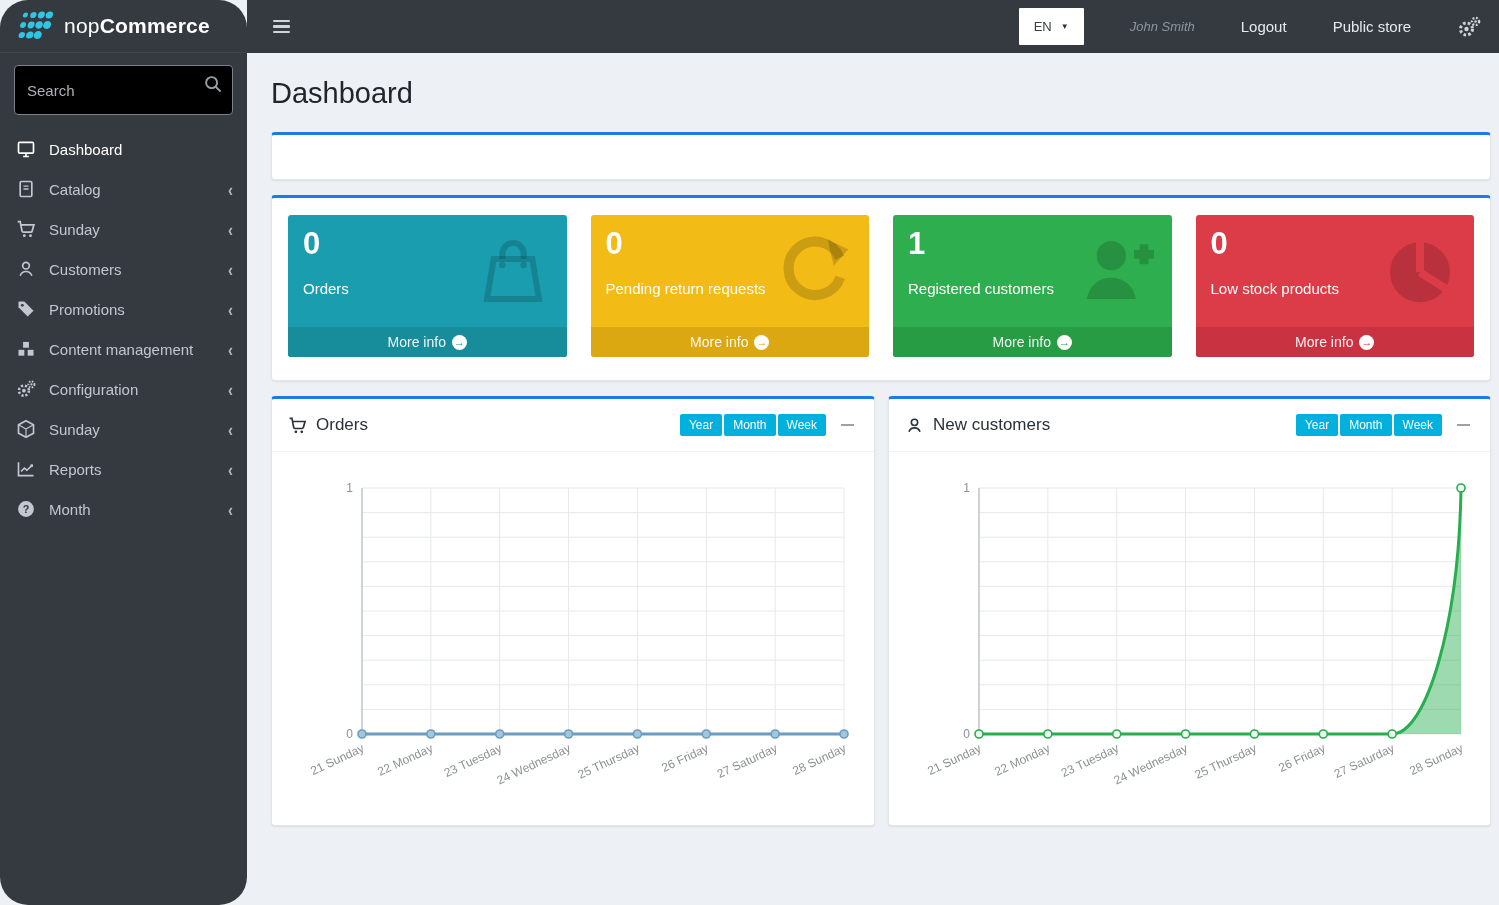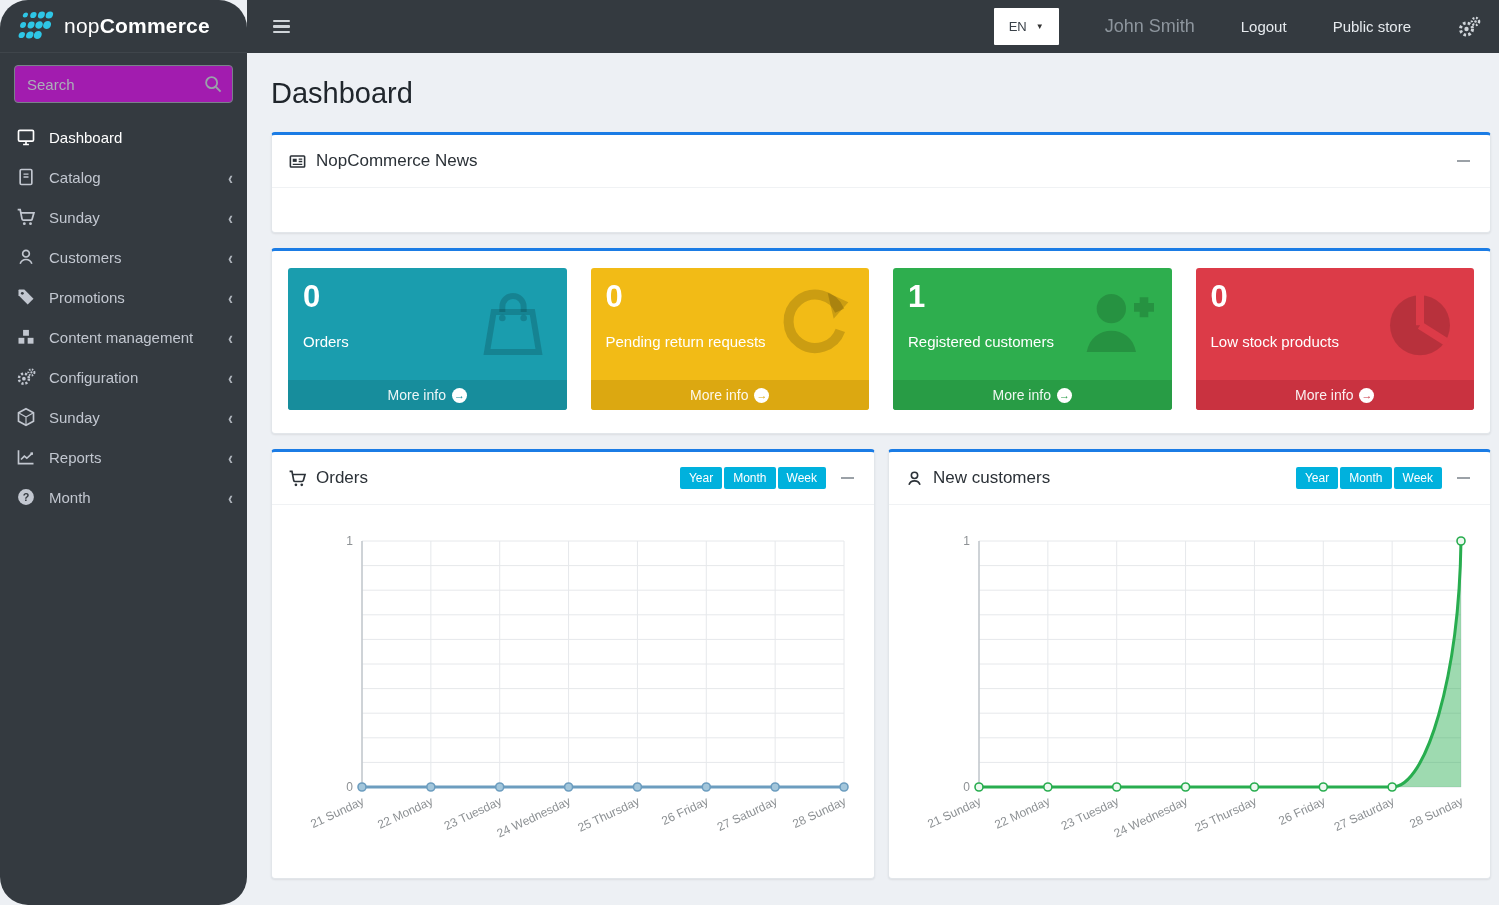--- a/index.html
+++ b/index.html
@@ -8,40 +8,40 @@
 
   .app { display:flex; width:1499px; height:905px; overflow:hidden; }
 
   
   .sidebar { width:247px; min-width:247px; background:#343a40; display:flex; flex-direction:column;border-radius:28px; }
   .logo { height:53px; display:flex; align-items:center; padding:0 12px; gap:8px; border-bottom:1px solid rgba(255,255,255,0.06); }
   .logo-text { color:#fff; font-size:21px; letter-spacing:0.2px; white-space:nowrap; }
   .logo-text b { font-weight:bold; }
   .search-wrap { padding:12px 14px 8px 14px; }
   .search-box { position:relative; }
-  .search-box input { width:100%; height:38px; background:#a21caf; border:1px solid #79828a; border-radius:4px; color:#cfd4d9; font-size:15px; padding:0 36px 0 12px; outline:none; font-family:"Liberation Sans",sans-serif; }
+  .search-box input { width:100%; height:50px; background:#000000; border:1px solid #79828a; border-radius:4px; color:#cfd4d9; font-size:15px; padding:0 36px 0 12px; outline:none; font-family:"Liberation Sans",sans-serif; }
   .search-box input::placeholder { color:#aab1b7; }
   .search-box .mag { position:absolute; right:9px; top:8px; width:22px; height:22px; color:#9aa2a9; }
 
   .menu { list-style:none; padding:6px 0; }
   .menu-item { display:flex; align-items:center; height:40px; padding:0 14px; cursor:pointer; color:#c2c7d0; font-size:15px; }
   .menu-item.active { color:#ffffff; }
   .menu-item .mi-icon { width:24px; height:24px; margin-right:11px; flex:0 0 24px; display:flex; align-items:center; justify-content:center; }
   .menu-item .mi-icon svg { width:20px; height:20px; }
   .menu-item .chev { margin-left:auto; font-size:15px; font-weight:bold; color:#b0b6bd; transform:scaleY(1.25); }
 
   
   .main { flex:1; display:flex; flex-direction:column; min-width:0; }
   .navbar { height:53px; background:#343a40; display:flex; align-items:center; padding:0 18px 0 22px; }
   .hamburger { display:flex; flex-direction:column; gap:3px; cursor:pointer; padding:6px 4px; }
   .hamburger span { width:17px; height:2.5px; background:#cfd4d9; border-radius:1px; }
   .nav-right { margin-left:auto; display:flex; align-items:center; gap:46px; }
   .lang-select { background:#fff; width:65px; height:37px; display:flex; align-items:center; justify-content:center; gap:9px; font-size:13px; color:#3a4149; cursor:pointer; border-radius:1px; }
   .lang-caret { font-size:8px; color:#333; }
-  .nav-user { color:#8d959d; font-size:18px; }
+  .nav-user { color:#8d959d; font-size:13px;font-style:italic; }
   .nav-link { color:#e6eaee; font-size:15px; cursor:pointer; }
   .nav-gear { color:#cfd4d9; width:24px; height:24px; cursor:pointer; }
 
   .content { flex:1; overflow:hidden; padding:16px 8px 0 24px; }
   .page-title { font-size:29px; font-weight:400; color:#20262c; margin:8px 0 22px 0; }
 
   
   .panel { background:#fff; border:1px solid #e2e6ea; border-top:3px solid var(--panel-top,#1b7ce5); border-radius:4px; box-shadow:0 1px 2px rgba(0,0,0,0.08); margin-bottom:15px; }
   .panel-header { display:flex; align-items:center; padding:15px 16px; border-bottom:1px solid #f0f2f4; }
   .panel-title { display:flex; align-items:center; gap:9px; font-size:17px; color:#2b3137; }
@@ -233,35 +233,20 @@
             <circle cx="18.5" cy="6.5" r="3.6" fill="none" stroke="currentColor" stroke-width="2.4" stroke-dasharray="1.8 1.6"></circle>
             <circle cx="18.5" cy="6.5" r="1.3" fill="currentColor"></circle>
           </svg>
       </div>
     </div>
 
     <div class="content">
       <h1 class="page-title">Dashboard</h1>
 
       <div class="panel">
-        <div class="panel-header">
-          <div class="panel-title">
-            <svg viewBox="0 0 24 24">
-                <rect x="3" y="5" width="18" height="14" rx="1" fill="none" stroke="currentColor" stroke-width="2"></rect>
-                <rect x="6" y="8.5" width="5" height="4" fill="currentColor"></rect>
-                <path d="M13.5 9h4.5M13.5 12h4.5M6 15.5h12" stroke="currentColor" stroke-width="1.6"></path>
-              </svg>
-            <span>NopCommerce News</span>
-          </div>
-          <div class="panel-tools">
-            <span class="collapse-btn">
-                <i></i>
-              </span>
-          </div>
-        </div>
         <div class="panel-body news-body"></div>
       </div>
 
       <div class="panel">
         <div class="stats-body">
 
           <div class="stat-box" style="--box-c: #1a9dae; --box-f: #178d9c;">
             <div class="stat-top">
               <div class="stat-value">0</div>
               <div class="stat-label">Orders</div>

